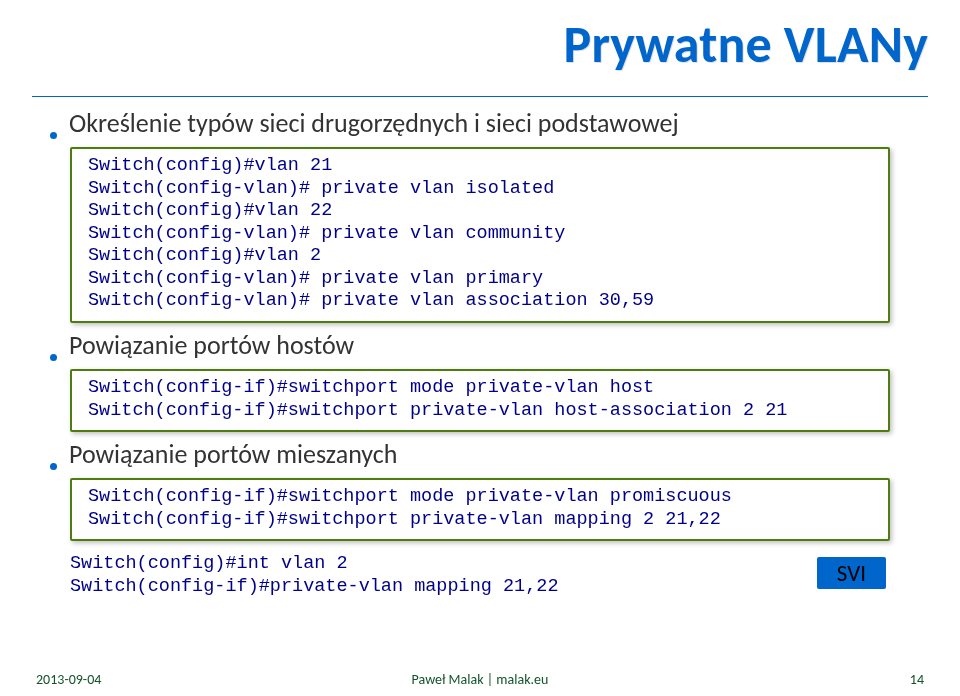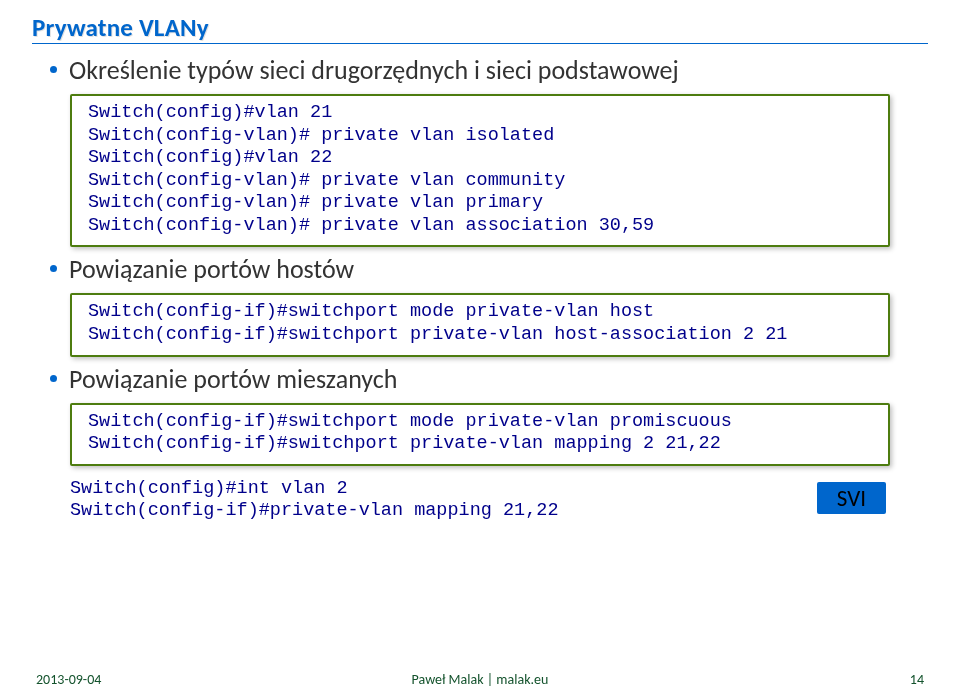--- a/index.html
+++ b/index.html
@@ -8,36 +8,37 @@
     height: 696px;
     background: #ffffff;
     font-family: Calibri, "Segoe UI", sans-serif;
     position: relative;
     overflow: hidden;
   }
   .slide {
     padding: 12px 32px 0 32px;
   }
   .title {
-    font-size: 25px;
+    font-size: 52px;
     font-weight: 600;
     color: #0066cc;
     text-shadow: 1px 1px 0 rgba(0,0,0,0.12), -1px -1px 0 rgba(255,255,255,0.6);
     letter-spacing: 0.2px;
-    margin-bottom: 0;
+    margin-bottom: 20px;
+    text-align: right;
   }
   .title-underline {
     height: 1px;
     background: #0066cc;
     margin-bottom: 10px;
     width: 100%;
   }
   .bullet-row {
     display: flex;
-    align-items: flex-start;
+    align-items: flex-end;
     gap: 12px;
     margin: 6px 0 8px 18px;
   }
   .bullet-dot {
     width: 7px;
     height: 7px;
     border-radius: 50%;
     background: #0066cc;
     flex: 0 0 auto;
     margin-top: 12px;
@@ -106,20 +107,21 @@
   <div class="bullet-row">
     <div class="bullet-dot"></div>
     <div class="bullet-text">Określenie typów sieci drugorzędnych i sieci podstawowej</div>
   </div>
 
   <div class="code-box">
     <div class="code-line">Switch(config)#vlan 21</div>
     <div class="code-line">Switch(config-vlan)# private vlan isolated</div>
     <div class="code-line">Switch(config)#vlan 22</div>
     <div class="code-line">Switch(config-vlan)# private vlan community</div>
+    <div class="code-line">Switch(config)#vlan 2</div>
     <div class="code-line">Switch(config-vlan)# private vlan primary</div>
     <div class="code-line">Switch(config-vlan)# private vlan association 30,59</div>
   </div>
 
   <div class="bullet-row">
     <div class="bullet-dot"></div>
     <div class="bullet-text">Powiązanie portów hostów</div>
   </div>
 
   <div class="code-box">

